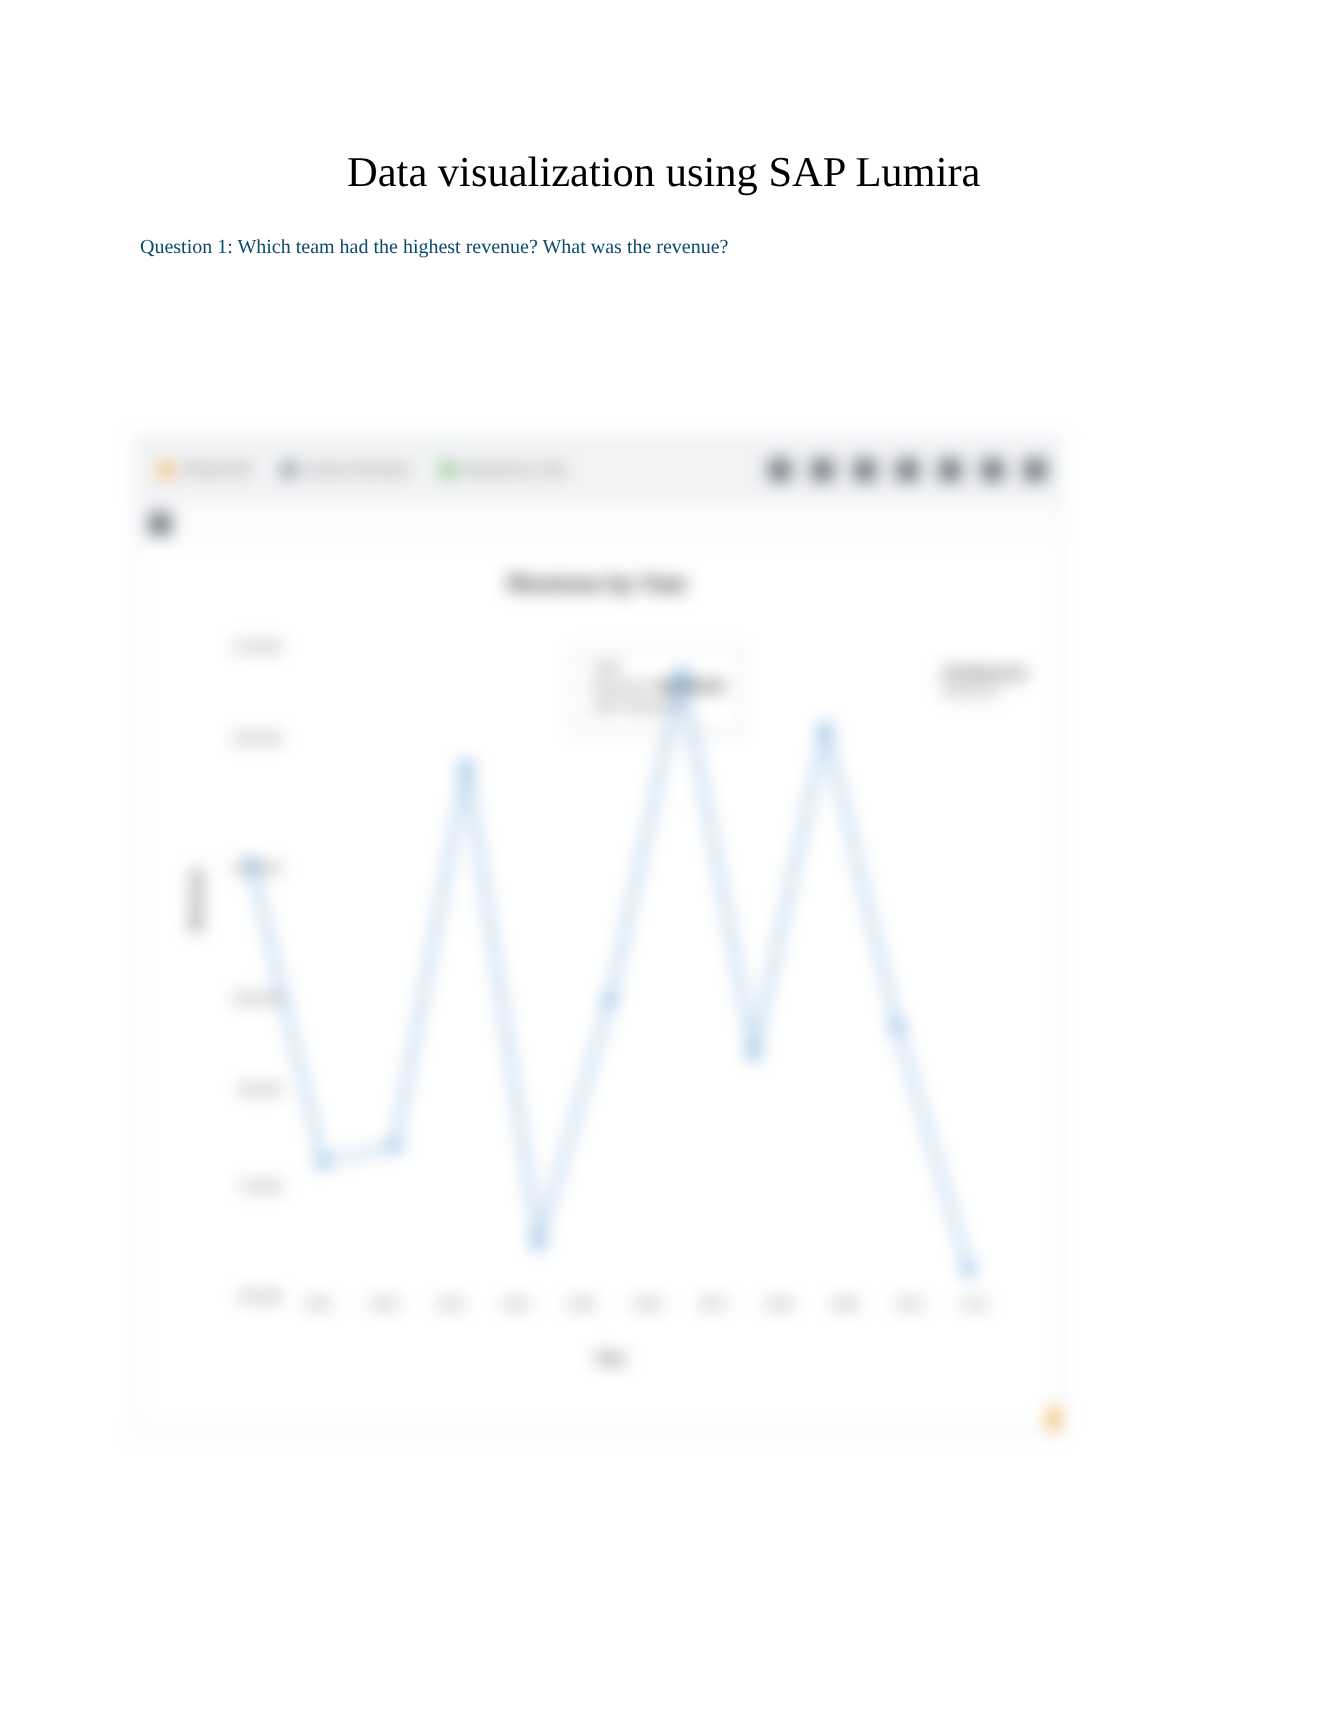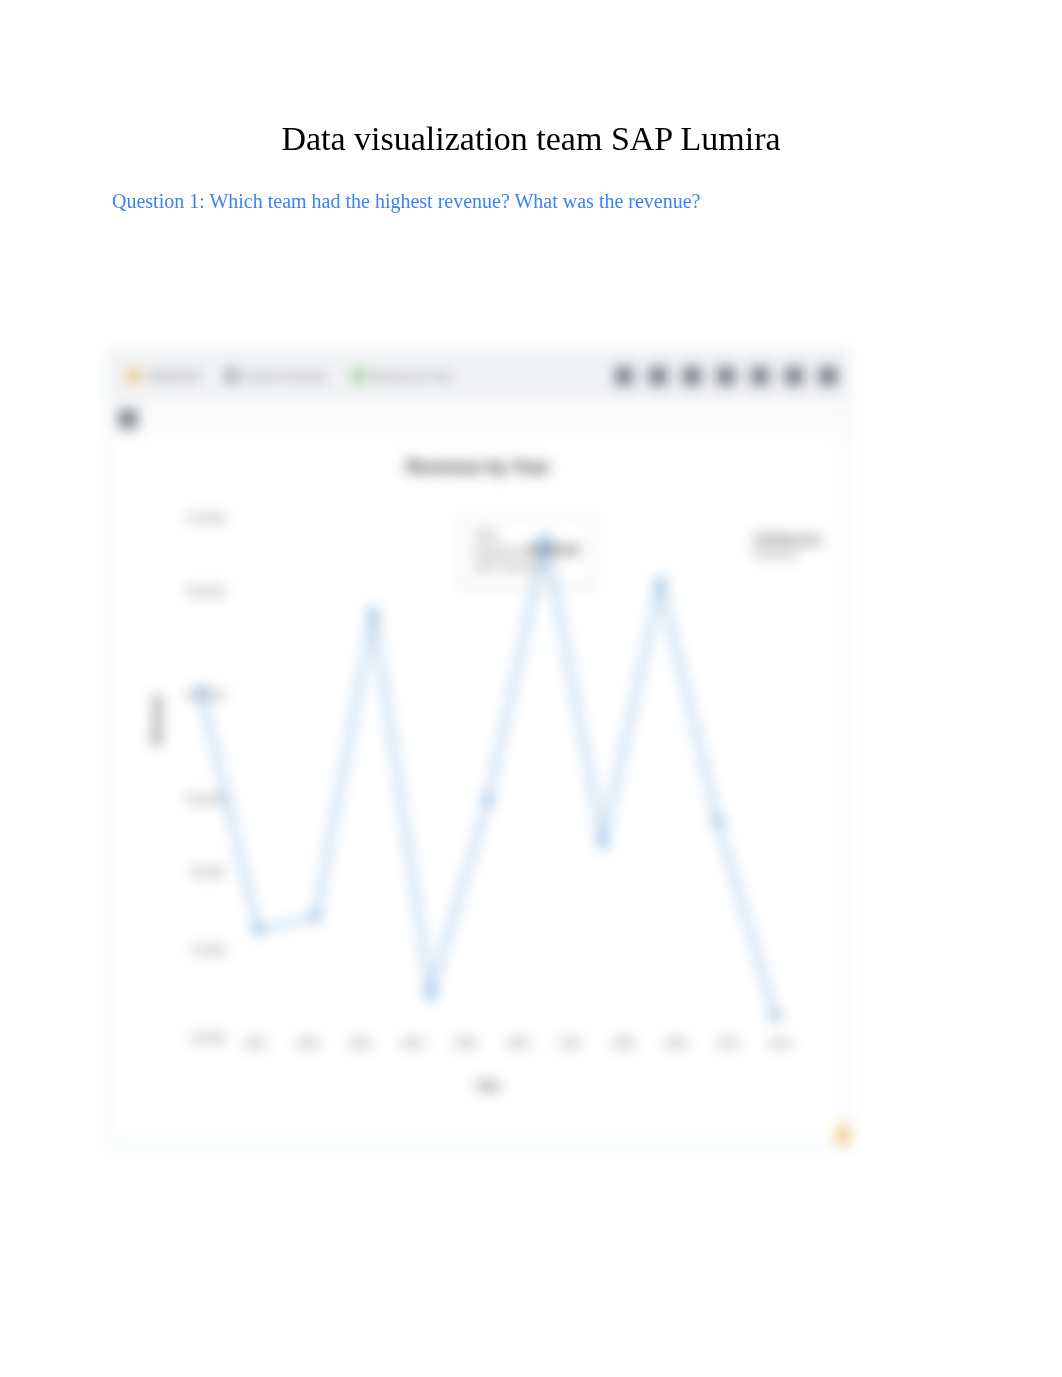--- a/index.html
+++ b/index.html
@@ -17,22 +17,22 @@
     }
     .page-title {
       text-align: center;
       font-size: 34px;
       font-weight: normal;
       color: #000000;
       margin-top: 120px;
       margin-bottom: 28px;
     }
     .question-text {
-      font-size: 20px;
-      color: #3b82f6;
+      font-size: 16px;
+      color: #0c4a6e;
       margin-left: 112px;
       margin-right: 112px;
       line-height: 1.5;
     }
     .screenshot-container {
       position: absolute;
       top: 350px;
       left: 108px;
       width: 740px;
       height: 795px;
@@ -212,21 +212,21 @@
       right: 0;
       bottom: 0;
       width: 8px;
       height: 18px;
       background: #f0ab3d;
     }
   </style>
 </head>
 <body>
 
-<h1 class="page-title">Data visualization team SAP Lumira</h1>
+<h1 class="page-title">Data visualization using SAP Lumira</h1>
 <p class="question-text">Question 1: Which team had the highest revenue? What was the revenue?</p>
 
 <div class="screenshot-container">
 
   <div class="toolbar">
     <div class="toolbar-section">
       <span class="status-dot orange"></span>
       <span class="toolbar-label">VISUALIZE</span>
     </div>
     <div class="toolbar-section">

